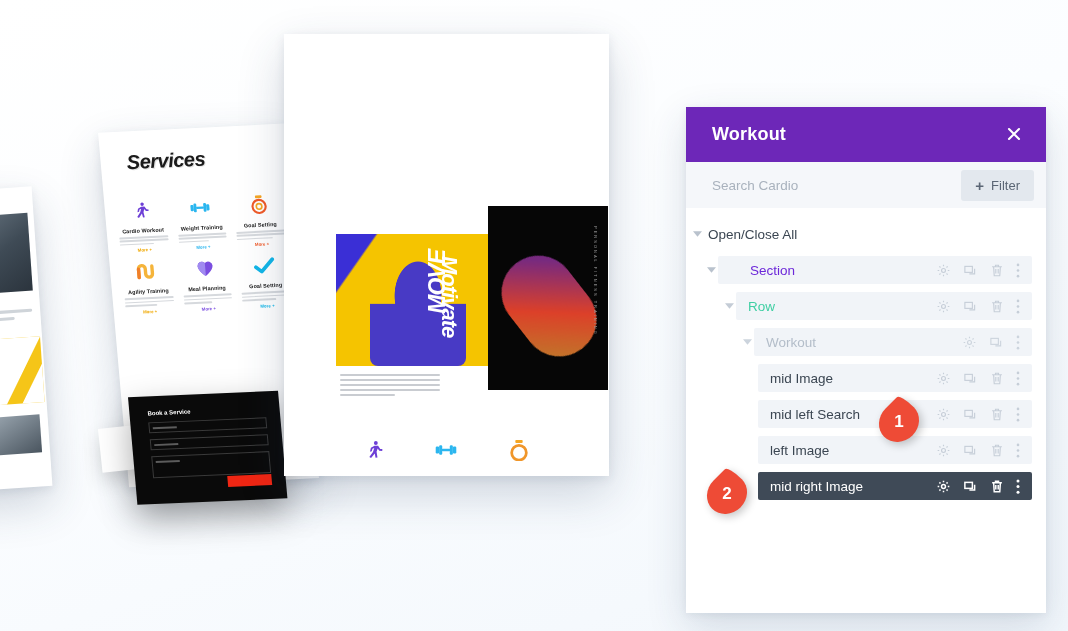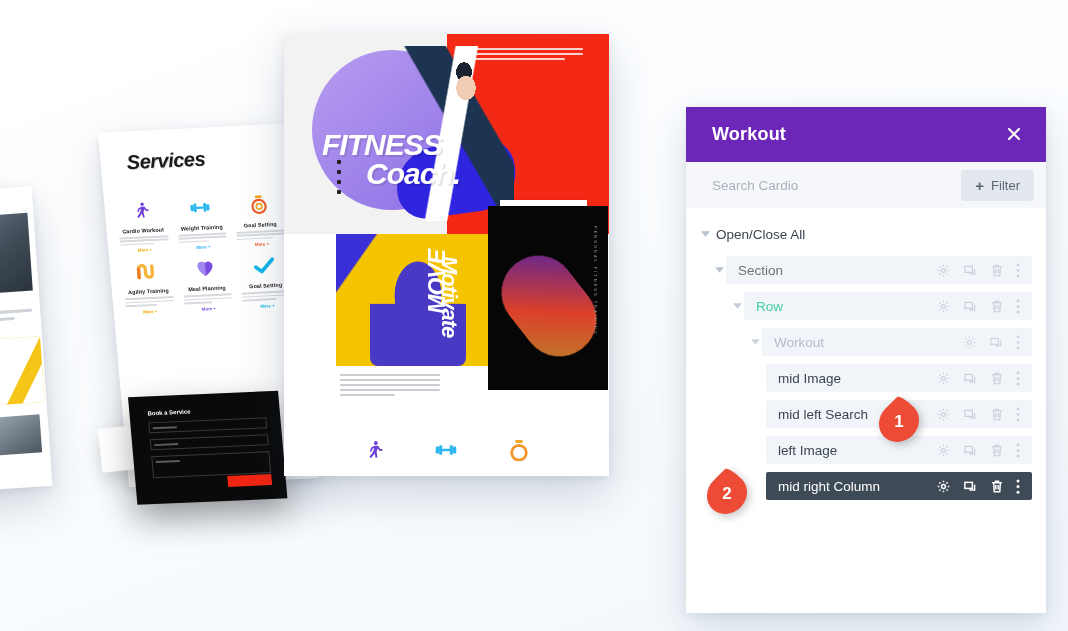--- a/index.html
+++ b/index.html
@@ -122,32 +122,32 @@
   .p-head { height: 55px; background:#6d27b8; display:flex; align-items:center;
             justify-content:space-between; padding: 0 24px 0 26px; }
   .p-title { color:#fff; font-size: 18px; font-weight: bold; letter-spacing:.2px; }
   .p-close { color:#fff; font-size: 20px; line-height:1; cursor:pointer; font-weight:400; }
   .p-search { height: 46px; background:#f5f7fa; display:flex; align-items:center;
               justify-content:space-between; padding: 0 12px 0 26px; }
   .p-search .ph { color:#a9b2bd; font-size: 13.5px; }
   .p-filter { background:#e3e8ee; color:#5b6675; font-size: 13px; border-radius:3px;
               padding: 7px 14px; display:flex; align-items:center; gap:7px; cursor:pointer; }
   .p-filter .plus { font-size: 15px; font-weight:bold; }
-  .p-body { padding: 12px 14px 0 12px; }
+  .p-body { padding: 12px 14px 0 4px; }
 
   .row { display:flex; align-items:center; height: 28px; margin-bottom: 8px; position:relative; }
   .caret { width: 14px; flex: 0 0 14px; display:flex; align-items:center; justify-content:center; }
   .caret svg { display:block; }
   .rowbox { flex:1; display:flex; align-items:center; height:28px; background:#f1f4f8;
             border-radius:2px; padding: 0 8px 0 12px; }
   .rowbox.plain { background:transparent; padding-left: 4px; }
   .lbl { font-size: 13.5px; flex:1; white-space:nowrap; }
   .acts { display:flex; align-items:center; gap: 12px; padding-right:4px; }
   .acts svg { display:block; }
-  .c-section { color:#737373; }
+  .c-section { color:#6d28d9;margin-left:20px; }
   .c-row     { color:#3fcfa3; }
   .c-column  { color:#b3bdc9; }
   .c-module  { color:#3b4652; }
   .c-plain   { color:#3b4652; }
   .row.selected .rowbox { background:#3f4a57; }
   .row.selected .lbl { color:#ffffff; }
   .row.selected .acts { color:#ffffff; }
 
   .ind1 { margin-left: 14px; }
   .ind2 { margin-left: 32px; }
@@ -295,43 +295,20 @@
 
     <div class="card booking">
       <div class="ttl">Book a Service</div>
       <div class="fld"></div>
       <div class="fld"></div>
       <div class="fld ta"></div>
       <div class="btn"></div>
     </div>
 
     <div class="card hero">
-      <div class="top">
-        <div class="tL"></div>
-        <div class="tR"></div>
-        <div class="circ"></div>
-        <div class="blob"></div>
-        <div class="fig"></div>
-        <div class="lore">
-          <i></i>
-            <i></i>
-            <i style="width:84%"></i>
-        </div>
-        <h1>
-          <span>FITNESS</span>
-          <span class="l2">Coach.</span>
-        </h1>
-        <div class="dots">
-            <i></i>
-            <i></i>
-            <i></i>
-            <i></i>
-          </div>
-        <div class="cta">7 Day Free Trail</div>
-      </div>
 
       <div class="mid">
         <div class="yel"></div>
         <div class="mv">MOVE</div>
         <div class="blk">
           <div class="grad"></div>
           <div class="vtx">PERSONAL FITNESS TRAINING</div>
         </div>
         <div class="mot">Motivate</div>
         <div class="para">
@@ -598,21 +575,21 @@
                   <circle cx="2" cy="8" r="1.4"></circle>
                   <circle cx="2" cy="14" r="1.4"></circle>
                 </svg>
               </span>
           </span>
         </span>
       </div>
 
       <div class="row ind4 selected">
         <span class="rowbox">
-          <span class="lbl">mid right Column</span>
+          <span class="lbl">mid right Image</span>
           <span class="acts">
             <span>
                 <svg width="15" height="15" viewBox="0 0 20 20" fill="none" stroke="currentColor" stroke-width="2">
                   <circle cx="10" cy="10" r="2.6"></circle>
                   <path d="M10 2.2v2.1M10 15.7v2.1M2.2 10h2.1M15.7 10h2.1M4.5 4.5l1.5 1.5M14 14l1.5 1.5M15.5 4.5 14 6M6 14l-1.5 1.5"></path>
                 </svg>
               </span>
             <span>
                 <svg width="15" height="15" viewBox="0 0 20 20" fill="none" stroke="currentColor" stroke-width="2">
                   <rect x="2.5" y="4.5" width="10" height="8"></rect>

